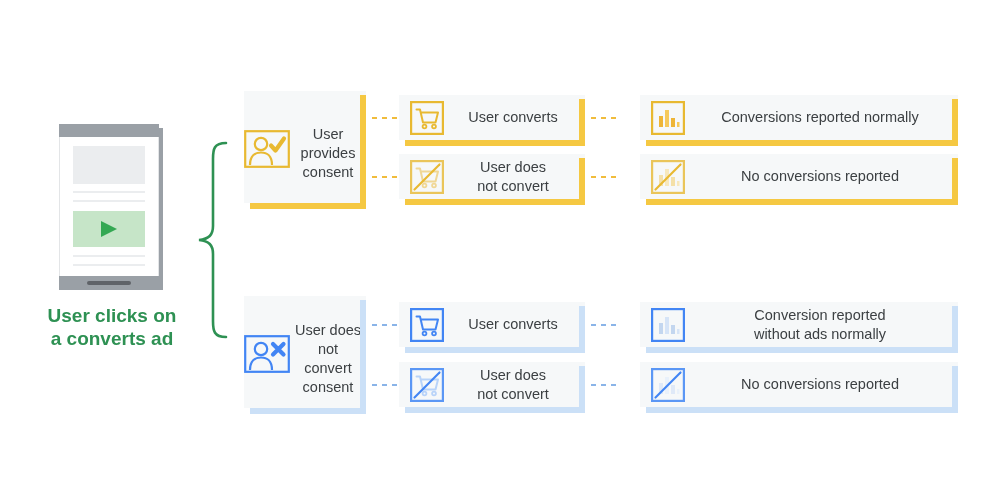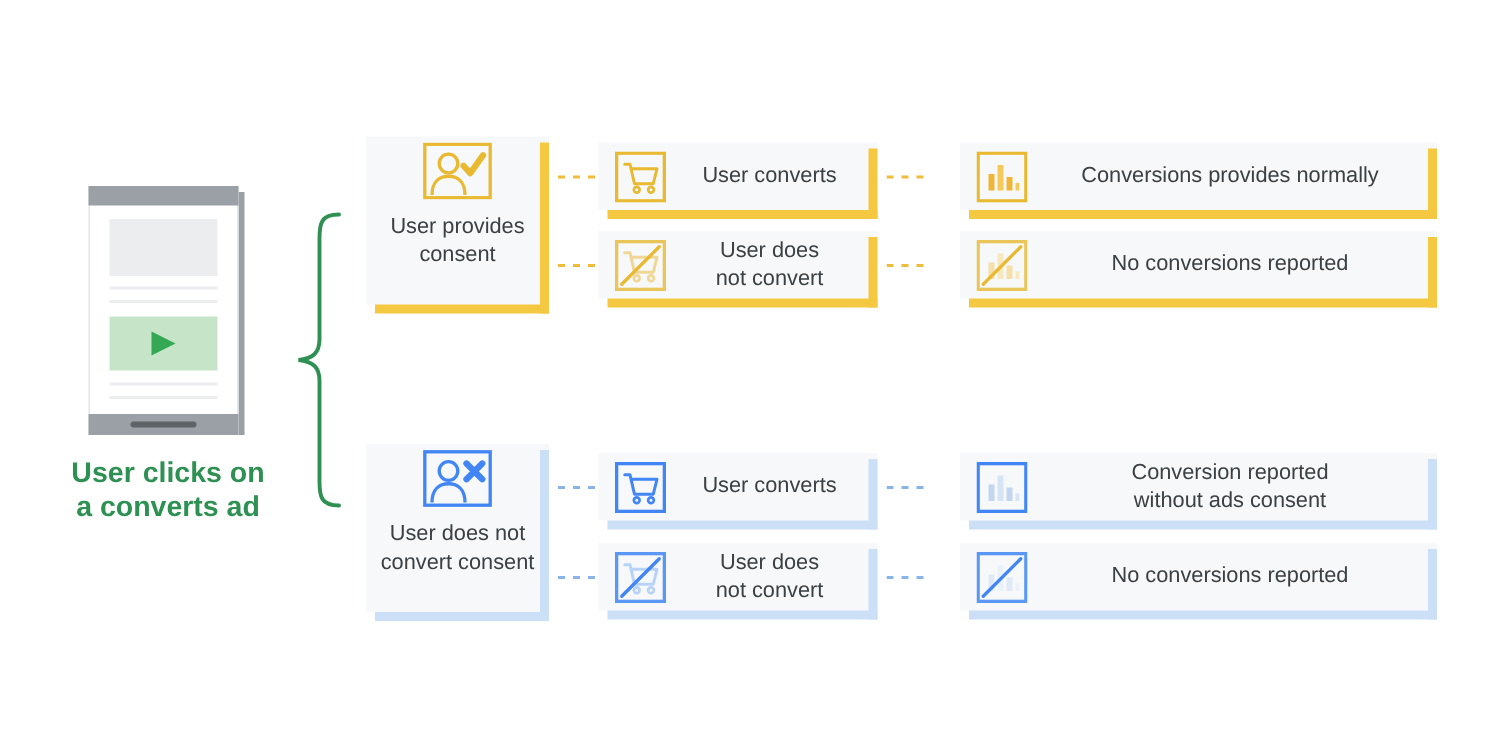--- a/index.html
+++ b/index.html
@@ -85,21 +85,21 @@
     position: absolute; top: 4px; right: 0; width: 6px; bottom: -6px;
   }
   .card-accent-bottom {
     position: absolute; left: 6px; bottom: -6px; right: 0; height: 6px;
   }
   .acc-yellow { background: #f5c842; }
   .acc-blue   { background: #cbe0f7; }
 
   
   .c1 {
-    display: flex; flex-direction: column;
+    display: flex; flex-direction: row;
     align-items: center; justify-content: flex-start;
     padding-top: 4px;
   }
   .c1 .c-text {
     margin-top: 9px;
     text-align: center;
     font-size: 14.5px;
     line-height: 19px;
     color: #3c4043;
   }
@@ -223,21 +223,21 @@
     <div class="ic-slot">
       <svg class="icon-svg" width="34" height="34" viewBox="0 0 34 34">
         <rect x="1.1" y="1.1" width="31.8" height="31.8" fill="none" stroke="#e8b931" stroke-width="2.2"></rect>
         <rect x="8" y="15" width="4" height="11" fill="#eeb537"></rect>
         <rect x="14" y="9" width="4" height="17" fill="#f6c95b"></rect>
         <rect x="20" y="17" width="4" height="9" fill="#eeb537"></rect>
         <rect x="26" y="21" width="2.5" height="5" fill="#f6c95b"></rect>
       </svg>
     </div>
     <div class="c-text">
-      <div>Conversions provides normally</div>
+      <div>Conversions reported normally</div>
     </div>
     <div class="card-accent-right acc-yellow"></div>
     <div class="card-accent-bottom acc-yellow"></div>
   </div>
 
   <div class="card crow" style="left:640px; top:154px; width:318px; height:45px;">
     <div class="ic-slot">
       <svg class="icon-svg" width="34" height="34" viewBox="0 0 34 34">
         <rect x="1.1" y="1.1" width="31.8" height="31.8" fill="none" stroke="#eac55a" stroke-width="2.2"></rect>
         <rect x="8" y="15" width="4" height="11" fill="#f4e0a8"></rect>
@@ -316,21 +316,21 @@
       <svg class="icon-svg" width="34" height="34" viewBox="0 0 34 34">
         <rect x="1.1" y="1.1" width="31.8" height="31.8" fill="none" stroke="#4285f4" stroke-width="2.2"></rect>
         <rect x="8" y="15" width="4" height="11" fill="#c3d6ef"></rect>
         <rect x="14" y="9" width="4" height="17" fill="#d6e4f7"></rect>
         <rect x="20" y="17" width="4" height="9" fill="#c3d6ef"></rect>
         <rect x="26" y="21" width="2.5" height="5" fill="#d6e4f7"></rect>
       </svg>
     </div>
     <div class="c-text">
       <div>Conversion reported</div>
-      <div>without ads consent</div>
+      <div>without ads normally</div>
     </div>
     <div class="card-accent-right acc-blue"></div>
     <div class="card-accent-bottom acc-blue"></div>
   </div>
 
   <div class="card crow" style="left:640px; top:362px; width:318px; height:45px;">
     <div class="ic-slot">
       <svg class="icon-svg" width="34" height="34" viewBox="0 0 34 34">
         <rect x="1.1" y="1.1" width="31.8" height="31.8" fill="none" stroke="#5b97f5" stroke-width="2.2"></rect>
         <rect x="8" y="15" width="4" height="11" fill="#dfe9f8"></rect>

